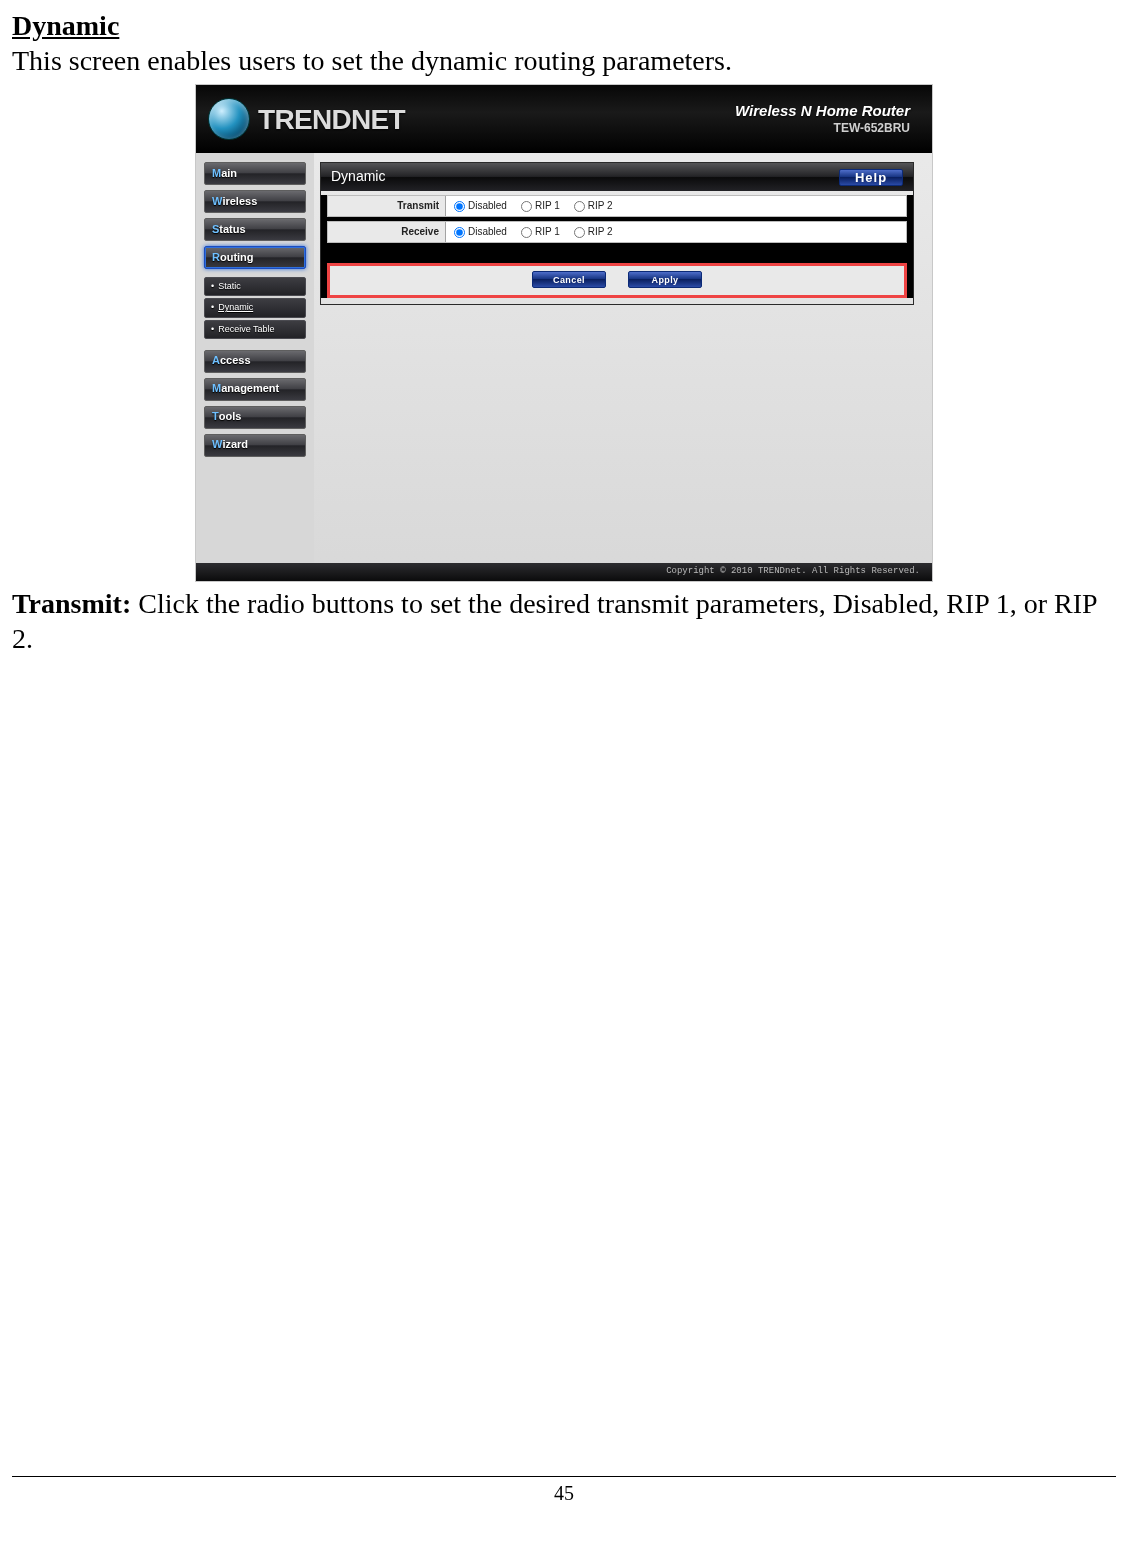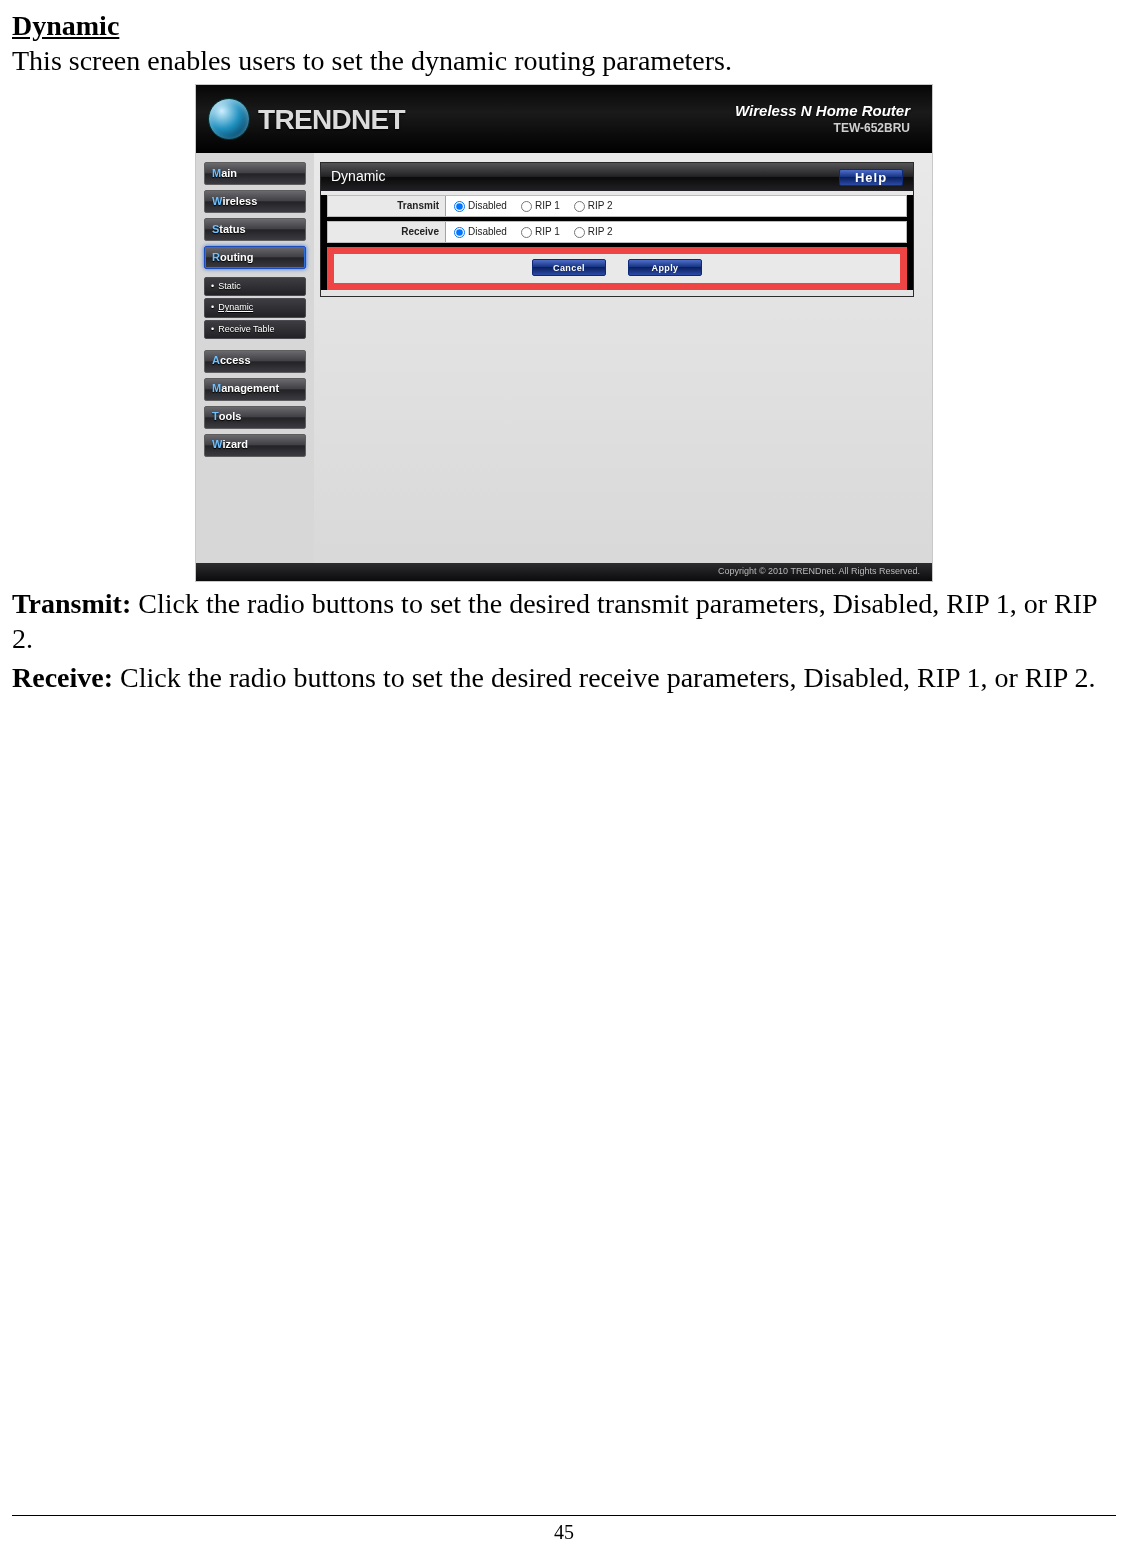--- a/index.html
+++ b/index.html
@@ -189,22 +189,22 @@
       align-items:center;
     }
     .radio-row label{display:flex;align-items:center;gap:3px;cursor:pointer;}
     .radio-row input{width:11px;height:11px;}
     .action-row {
       display:flex;
       justify-content:center;
       gap:22px;
       padding:5px 0 7px 0;
       background:#e9e9e9;
-      margin:4px 6px 6px 6px;
-      border:7px solid #ef4444;
+      margin:20px 6px 6px 6px;
+      border:3px solid #ef4444;
     }
     .pill {
       width:74px;
       height:17px;
       border:1px solid #0c2a77;
       border-radius:2px;
       background: linear-gradient(#4e6dc9,#15327f 48%, #0a2060 50%, #2a4aa6);
       color:#fff;
       font-size:9px;
       font-weight:700;
@@ -217,20 +217,21 @@
       left:0;
       right:0;
       height:18px;
       background: linear-gradient(#2d2d30,#0b0b0c);
       color:#b9b9b9;
       font-size:9px;
       display:flex;
       align-items:center;
       justify-content:flex-end;
       padding-right:12px;
+      font-family:Liberation Mono, monospace;
     }
     .desc { margin-top:4px; }
     .term { font-weight:bold; }
     .desc.justify { text-align: justify; text-align-last: left; }
     .page-divider {
       border:none;
       border-top:1.5px solid #000;
       margin-top: 820px;
     }
     .page-num {
@@ -329,19 +330,16 @@
         </div>
       </div>
 
       <div class="footer-bar">Copyright © 2010 TRENDnet. All Rights Reserved.</div>
     </div>
   </div>
 
   <div class="desc">
     <span class="term">Transmit:</span><span> Click the radio buttons to set the desired transmit parameters, Disabled, RIP 1, or RIP 2.</span>
   </div>
-  <div class="desc justify">
-    <span class="term">Receive:</span><span> Click the radio buttons to set the desired receive parameters, Disabled, RIP 1, or RIP 2.</span>
-  </div>
 
   <hr class="page-divider">
   <div class="page-num">45</div>
 </div>
 
 </body></html>

